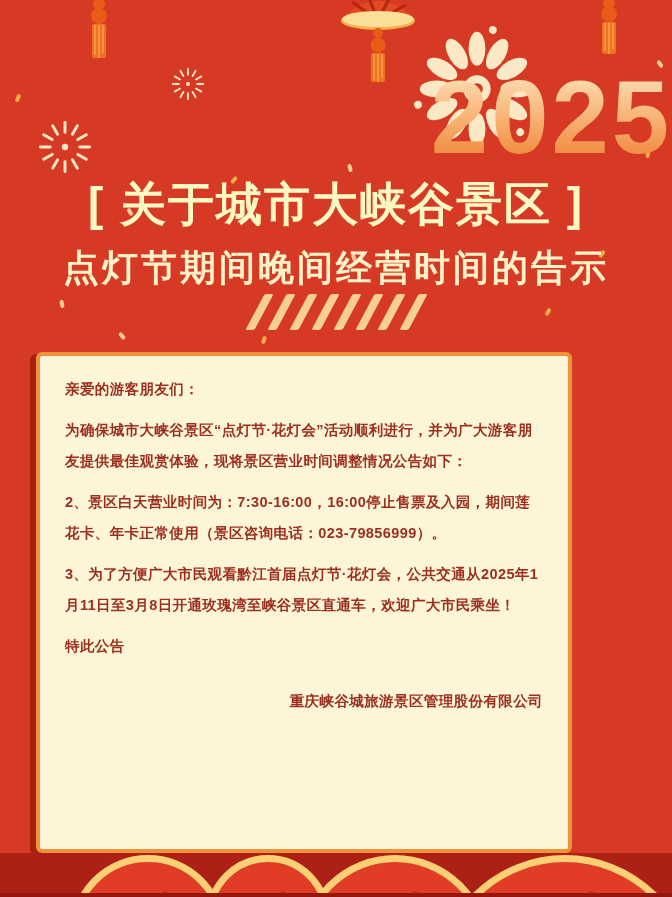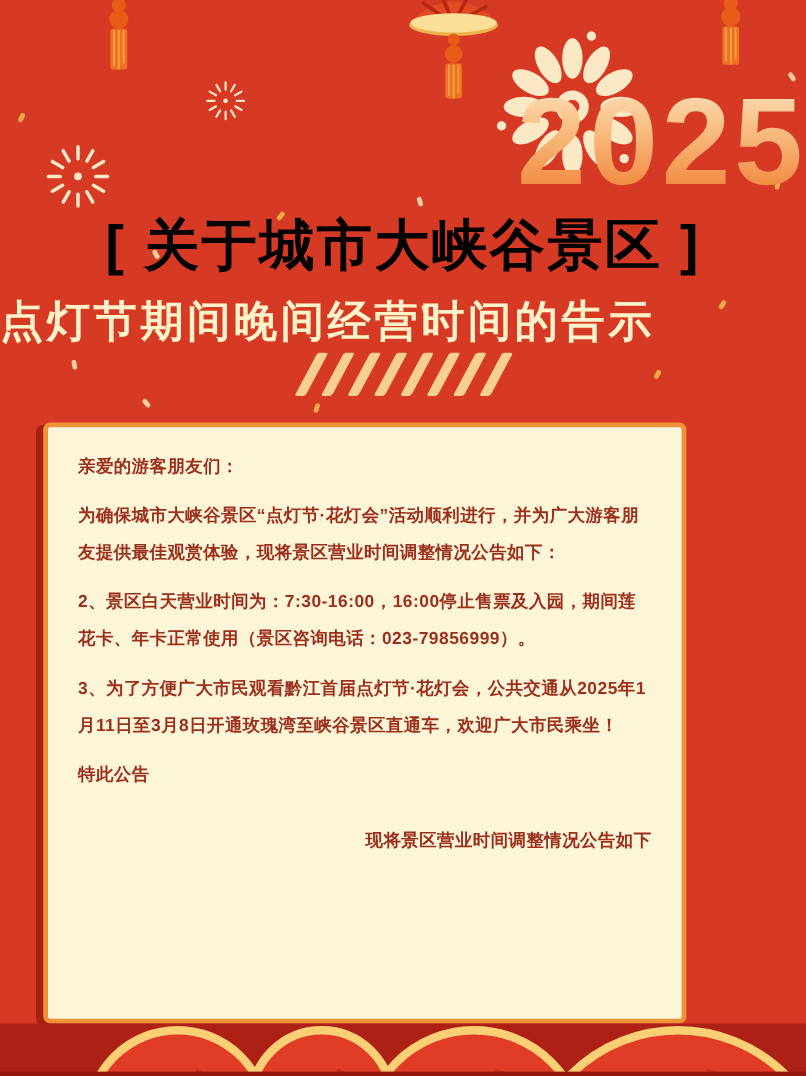--- a/index.html
+++ b/index.html
@@ -21,24 +21,24 @@
   
   .year{
     position:absolute;top:64px;left:0;width:100%;text-align:right;
     font-size:103px;font-weight:800;letter-spacing:3px;line-height:1.05;
     background:linear-gradient(180deg,#fde7c2 0%,#f8b577 48%,#ef7a2b 100%);
     -webkit-background-clip:text;background-clip:text;
     -webkit-text-fill-color:transparent;color:transparent;
   }
   .main-title{
     position:absolute;top:174px;left:0;width:100%;text-align:center;
-    font-size:46px;font-weight:900;letter-spacing:2px;color:#000000;
+    font-size:46px;font-weight:900;letter-spacing:2px;color:#fef9c3;
   }
   .sub-title{
-    position:absolute;top:244px;left:0;width:100%;
+    position:absolute;top:244px;left:0;width:100%;text-align:center;
     font-size:36px;font-weight:900;letter-spacing:3px;color:#fdf2c8;
   }
   .slashes{
     position:absolute;top:294px;left:0;width:100%;height:38px;
     display:flex;justify-content:center;gap:13px;
   }
   .slashes i{display:block;width:9px;height:36px;background:#f8cf92;transform:skewX(-28deg);border-radius:2px;}
   
   .card{
     position:absolute;left:36px;top:352px;width:536px;height:501px;box-sizing:border-box;
@@ -182,21 +182,21 @@
       <i></i>
   </div>
 
   <div class="card">
     <p>亲爱的游客朋友们：</p>
     <p>为确保城市大峡谷景区“点灯节·花灯会”活动顺利进行，并为广大游客朋友提供最佳观赏体验，现将景区营业时间调整情况公告如下：</p>
     <p>2、景区白天营业时间为：7:30-16:00，16:00停止售票及入园，期间莲花卡、年卡正常使用（景区咨询电话：023-79856999）。</p>
     <p>3、为了方便广大市民观看黔江首届点灯节·花灯会，公共交通从2025年1月11日至3月8日开通玫瑰湾至峡谷景区直通车，欢迎广大市民乘坐！</p>
     <p>特此公告</p>
     <div class="sign-block">
-      <div>现将景区营业时间调整情况公告如下</div>
+      <div>重庆峡谷城旅游景区管理股份有限公司</div>
     </div>
   </div>
 
   <div class="lantern-row">
     <div class="dome d1"></div>
     <div class="dome d2"></div>
     <div class="dome d3"></div>
     <div class="dome d4"></div>
     <div class="bottom-edge"></div>
   </div>

